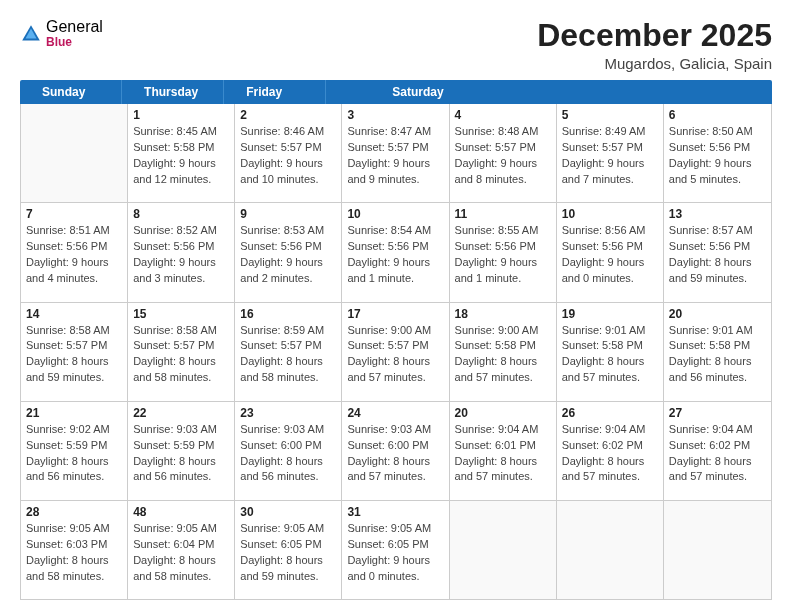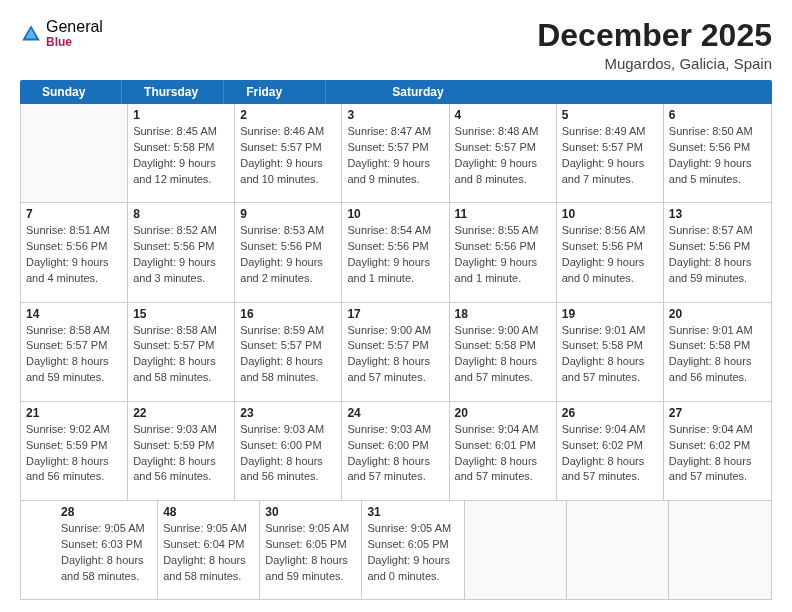--- a/index.html
+++ b/index.html
@@ -84,21 +84,21 @@
       border-left: 1px solid #ccc;
       border-right: 1px solid #ccc;
       border-bottom: 1px solid #ccc;
     }
     .cal-row {
       display: grid;
       grid-template-columns: repeat(7, 1fr);
       flex: 1;
       border-bottom: 1px solid #ccc;
     }
-    .cal-row:last-child { border-bottom: none; margin-left: 35px; }
+    .cal-row:last-child { border-bottom: none; }
     .cal-cell {
       border-right: 1px solid #ccc;
       padding: 4px 5px;
       font-size: 9.5px;
       color: #333;
       vertical-align: top;
       min-height: 0;
       display: flex;
       flex-direction: column;
     }

